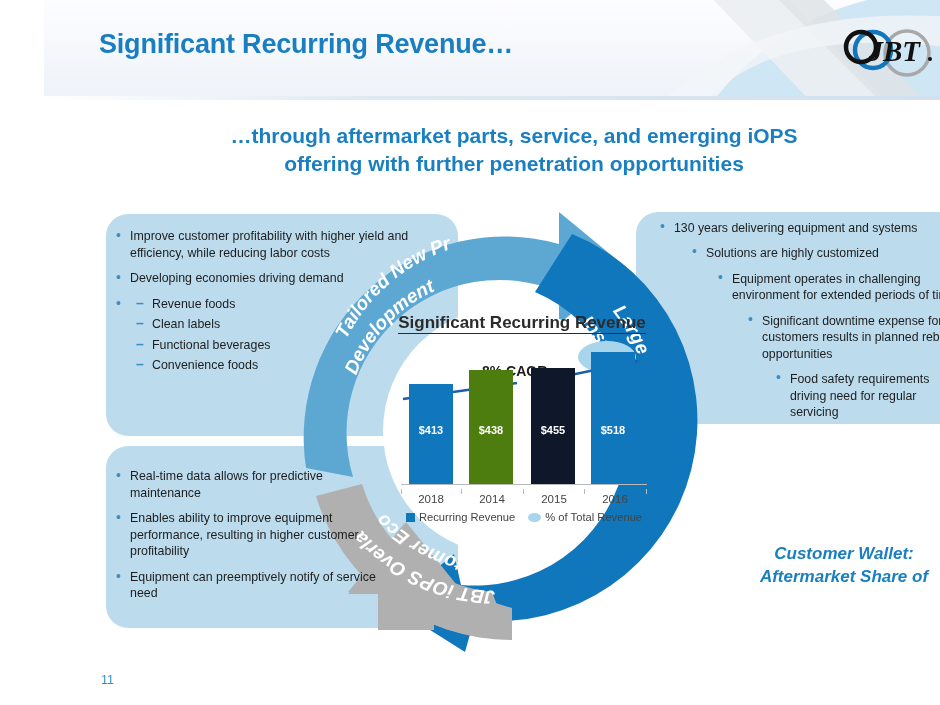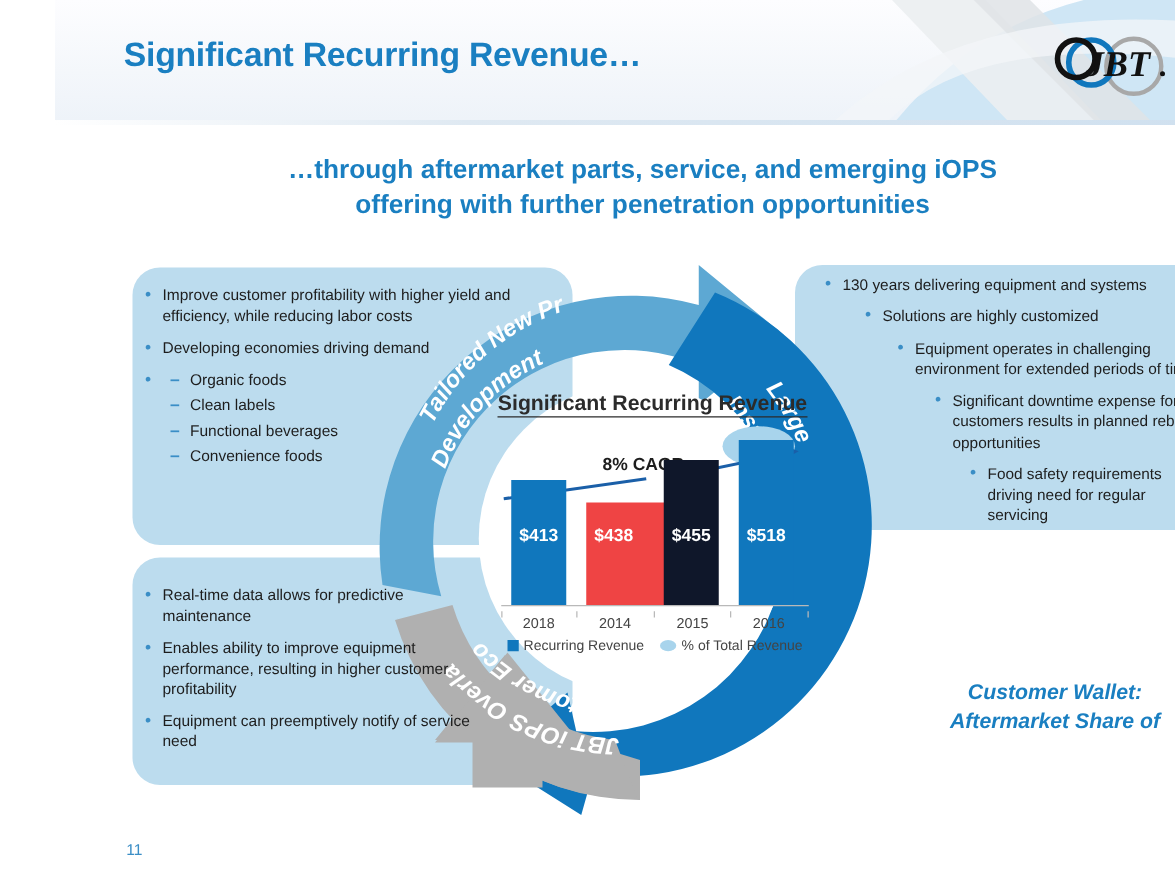--- a/index.html
+++ b/index.html
@@ -64,21 +64,21 @@
   .ring{position:absolute;left:238px;top:206px;width:450px;height:450px;}
 
   
   .chart{position:absolute;left:343px;top:311px;width:270px;height:225px;}
   .ch-title{position:absolute;left:0;top:2px;width:270px;text-align:center;
             font-size:17px;font-weight:bold;color:#2b2b2b;}
   .ch-title span{border-bottom:1.4px solid #2b2b2b;padding-bottom:1px;}
   .plot{position:absolute;left:14px;top:30px;width:246px;height:143px;}
   .bar{position:absolute;bottom:0;width:44px;background:#1077bd;}
   .bar .lbl{position:absolute;left:0;width:44px;text-align:center;
-            color:#ffffff;font-size:14px;font-weight:bold;bottom:48px;}
+            color:#ffffff;font-size:11px;font-weight:bold;bottom:48px;}
   .axis{position:absolute;left:14px;top:173px;width:246px;height:1.4px;background:#b9b9b9;}
   .tickrow{position:absolute;left:14px;top:178px;width:246px;height:16px;}
   .tick{position:absolute;width:52px;text-align:center;font-size:11.5px;color:#444;}
   .tickline{position:absolute;top:0;width:1px;height:5px;background:#b9b9b9;}
   .legend{position:absolute;left:12px;top:200px;width:250px;text-align:center;
           font-size:11.2px;color:#444;white-space:nowrap;}
   .lg-sq{display:inline-block;width:9px;height:9px;background:#1077bd;margin-right:4px;
          vertical-align:-1px;}
   .lg-ci{display:inline-block;width:13px;height:9px;border-radius:50%;background:#a8d4ec;
          margin-left:13px;margin-right:4px;vertical-align:-1px;}
@@ -222,21 +222,21 @@
       <line x1="2" y1="42" x2="116" y2="26" stroke="#1a5fa8" stroke-width="2.4"></line>
       <line x1="150" y1="22" x2="228" y2="6" stroke="#1a5fa8" stroke-width="2.4"></line>
       <polygon points="238,4 222,-2 223,12" fill="#1a5fa8"></polygon>
     </svg>
     <div class="cagr">8% CAGR</div>
 
     <div class="plot">
       <div class="bar" style="left:8px;height:100px;background:#1077bd;">
         <span class="lbl">$413</span>
       </div>
-      <div class="bar" style="left:68px;height:82px;background:#ef4444;padding-left:20px;">
+      <div class="bar" style="left:68px;height:114px;background:#4d7c0f;">
         <span class="lbl">$438</span>
       </div>
       <div class="bar" style="left:130px;height:116px;background:#0f172a;">
         <span class="lbl">$455</span>
       </div>
       <div class="bar" style="left:190px;height:132px;background:#1077bd;">
         <span class="lbl">$518</span>
       </div>
     </div>
 
@@ -268,21 +268,21 @@
         <span class="bu">•</span>
         <span>Developing economies driving demand</span>
       </li>
       <li style="margin-bottom:5px;">
         <span class="bu">•</span>
       </li>
     </ul>
     <ul class="sub">
       <li>
         <span class="du">–</span>
-        <span>Organic foods</span>
+        <span>Revenue foods</span>
       </li>
       <li>
         <span class="du">–</span>
         <span>Clean labels</span>
       </li>
       <li>
         <span class="du">–</span>
         <span>Functional beverages</span>
       </li>
       <li>

